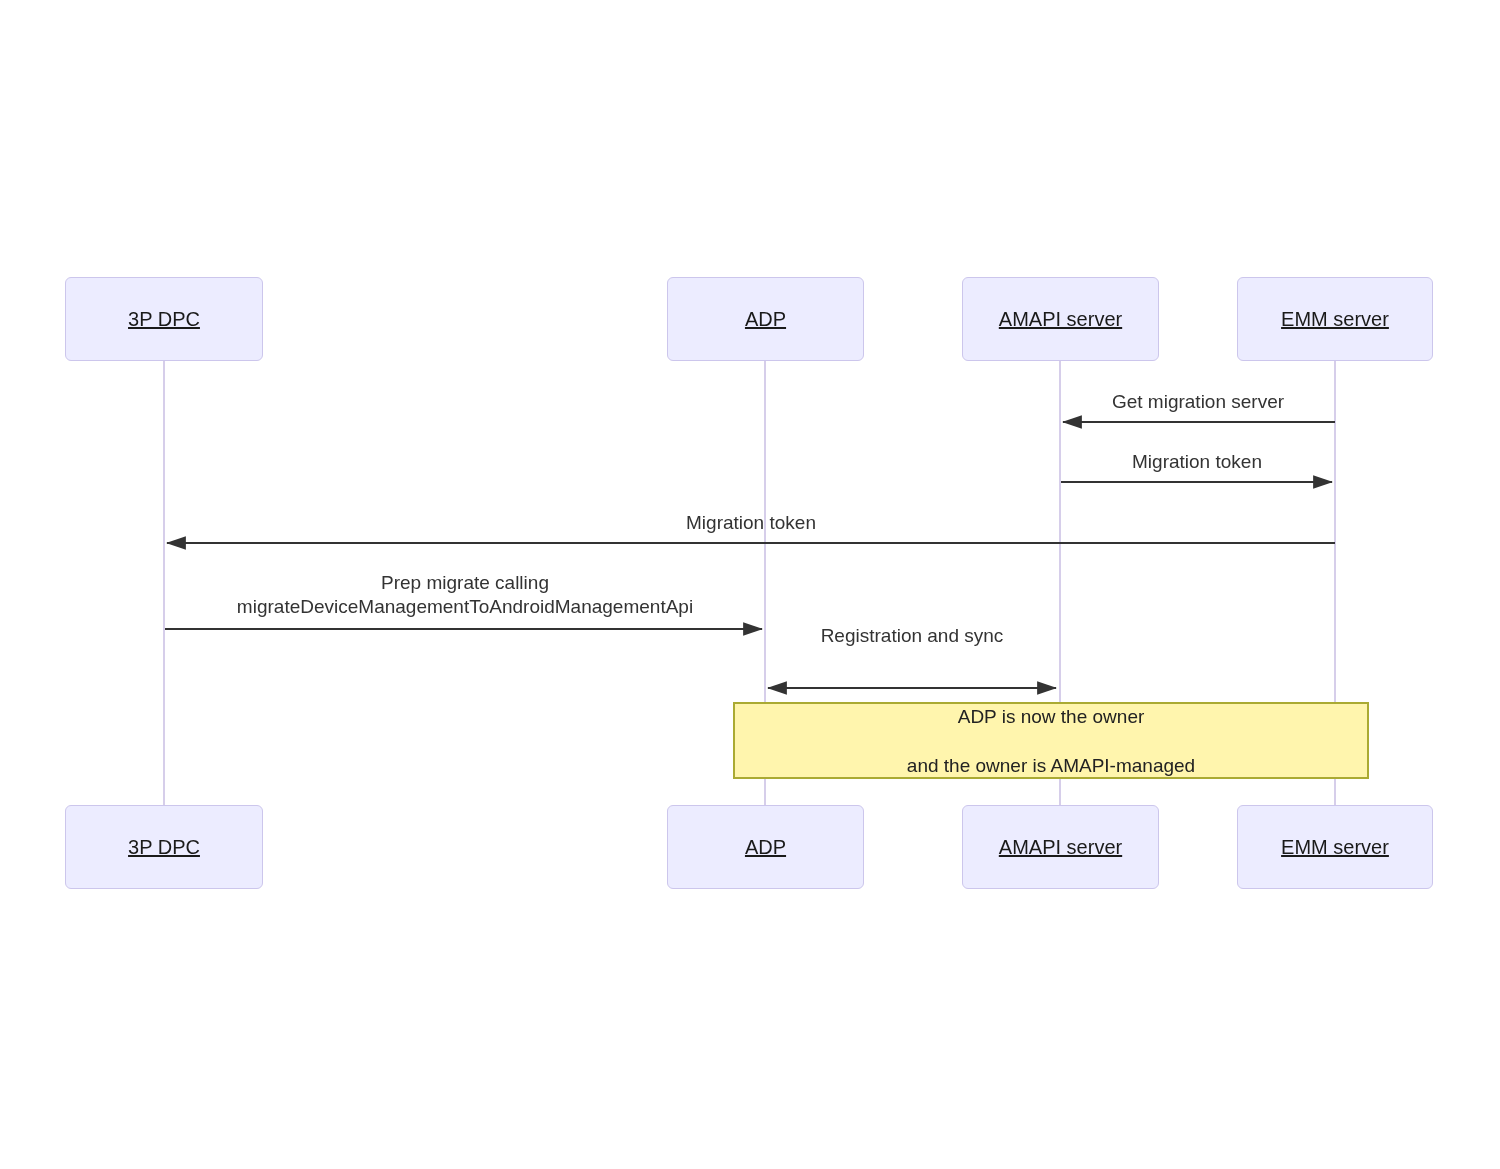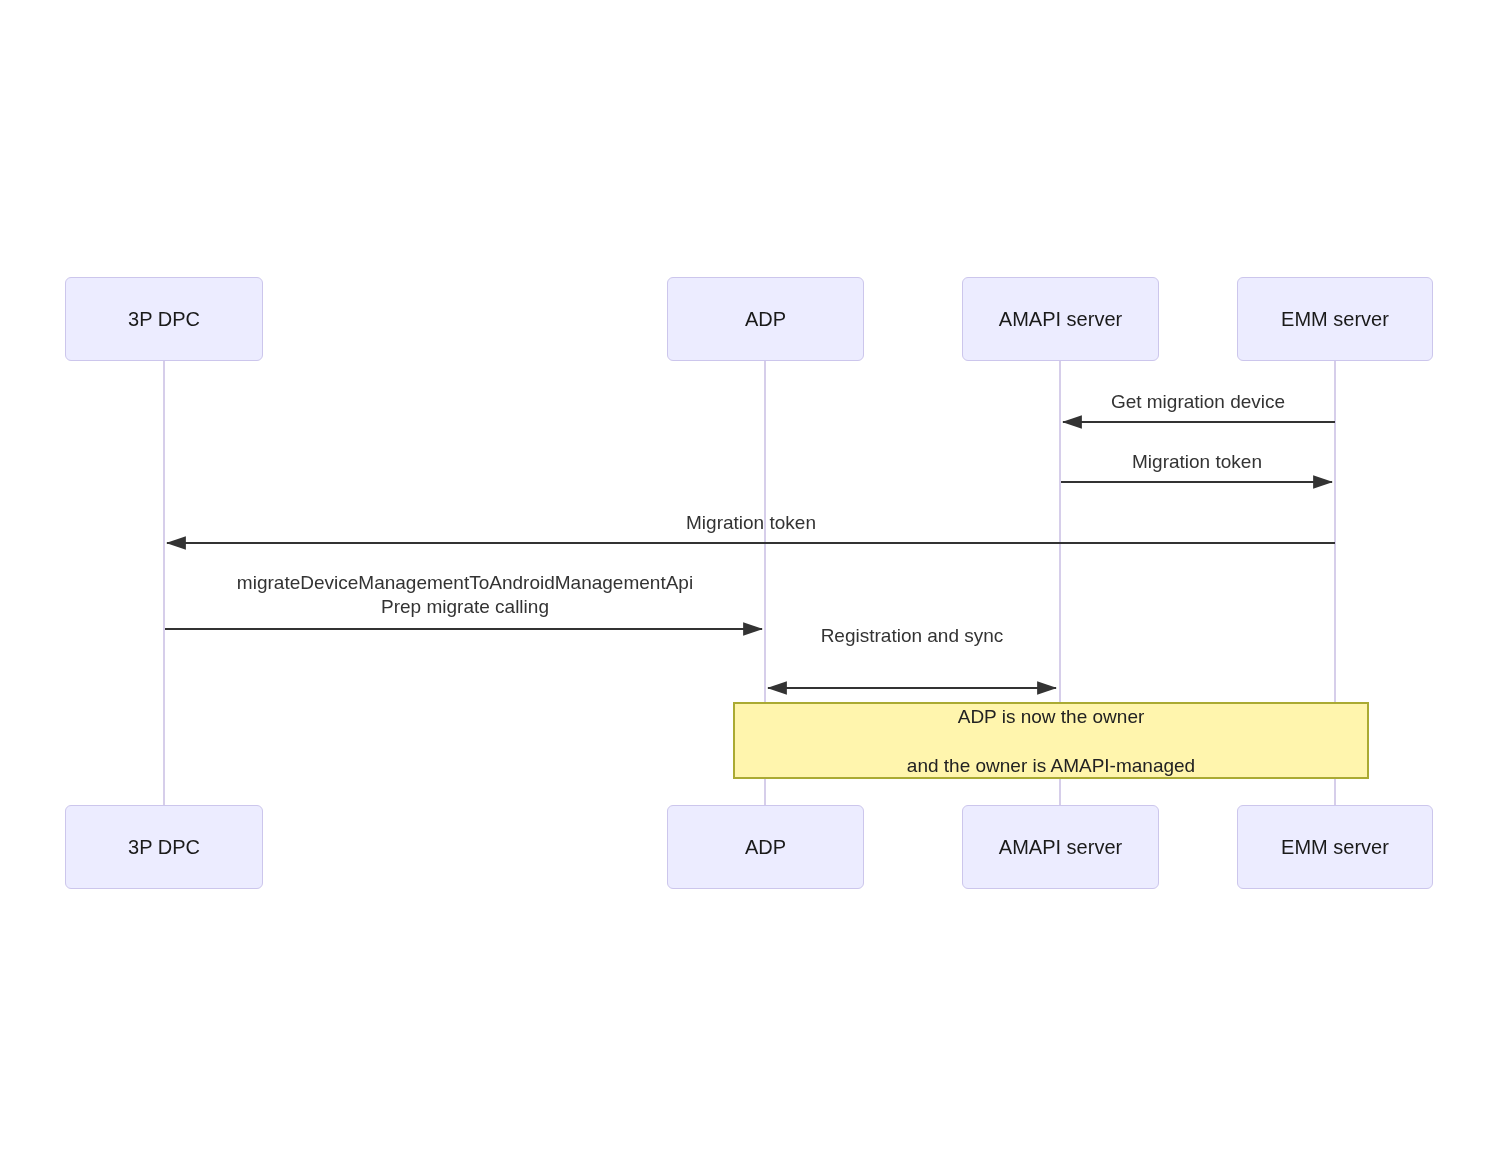--- a/index.html
+++ b/index.html
@@ -30,20 +30,21 @@
     position:absolute;
     height:84px;
     background:var(--actor-fill);
     border:1.5px solid var(--actor-border);
     border-radius:6px;
     box-sizing:border-box;
     display:flex;align-items:center;justify-content:center;
     font-size:20px;
     color:#1a1a1a;
     z-index:4;
+    text-decoration:underline;
   }
   .arrow-layer{
     position:absolute;left:0;top:0;width:1500px;height:1169px;
     z-index:3;pointer-events:none;
   }
   .msg-label{
     position:absolute;
     transform:translateX(-50%);
     white-space:nowrap;
     font-size:19px;
@@ -87,26 +88,26 @@
         <path d="M0,0 L18,6 L0,12 z" fill="#333333"></path>
       </marker>
     </defs>
     <line x1="1335" y1="422" x2="1063" y2="422" stroke="#333333" stroke-width="2" marker-end="url(#ah)"></line>
     <line x1="1061" y1="482" x2="1332" y2="482" stroke="#333333" stroke-width="2" marker-end="url(#ah)"></line>
     <line x1="1335" y1="543" x2="167" y2="543" stroke="#333333" stroke-width="2" marker-end="url(#ah)"></line>
     <line x1="165" y1="629" x2="762" y2="629" stroke="#333333" stroke-width="2" marker-end="url(#ah)"></line>
     <line x1="768" y1="688" x2="1056" y2="688" stroke="#333333" stroke-width="2" marker-start="url(#ah)" marker-end="url(#ah)"></line>
   </svg>
 
-  <div class="msg-label" style="left:1198px;top:390px">Get migration device</div>
+  <div class="msg-label" style="left:1198px;top:390px">Get migration server</div>
   <div class="msg-label" style="left:1197px;top:450px">Migration token</div>
   <div class="msg-label" style="left:751px;top:511px">Migration token</div>
   <div class="msg-label" style="left:465px;top:571px">
+    <div>Prep migrate calling</div>
     <div>migrateDeviceManagementToAndroidManagementApi</div>
-    <div>Prep migrate calling</div>
   </div>
   <div class="msg-label" style="left:912px;top:624px">Registration and sync</div>
 
   <div class="actor" style="left:65px;top:277px;width:198px">
     <span>3P DPC</span>
   </div>
   <div class="actor" style="left:667px;top:277px;width:197px">
     <span>ADP</span>
   </div>
   <div class="actor" style="left:962px;top:277px;width:197px">

